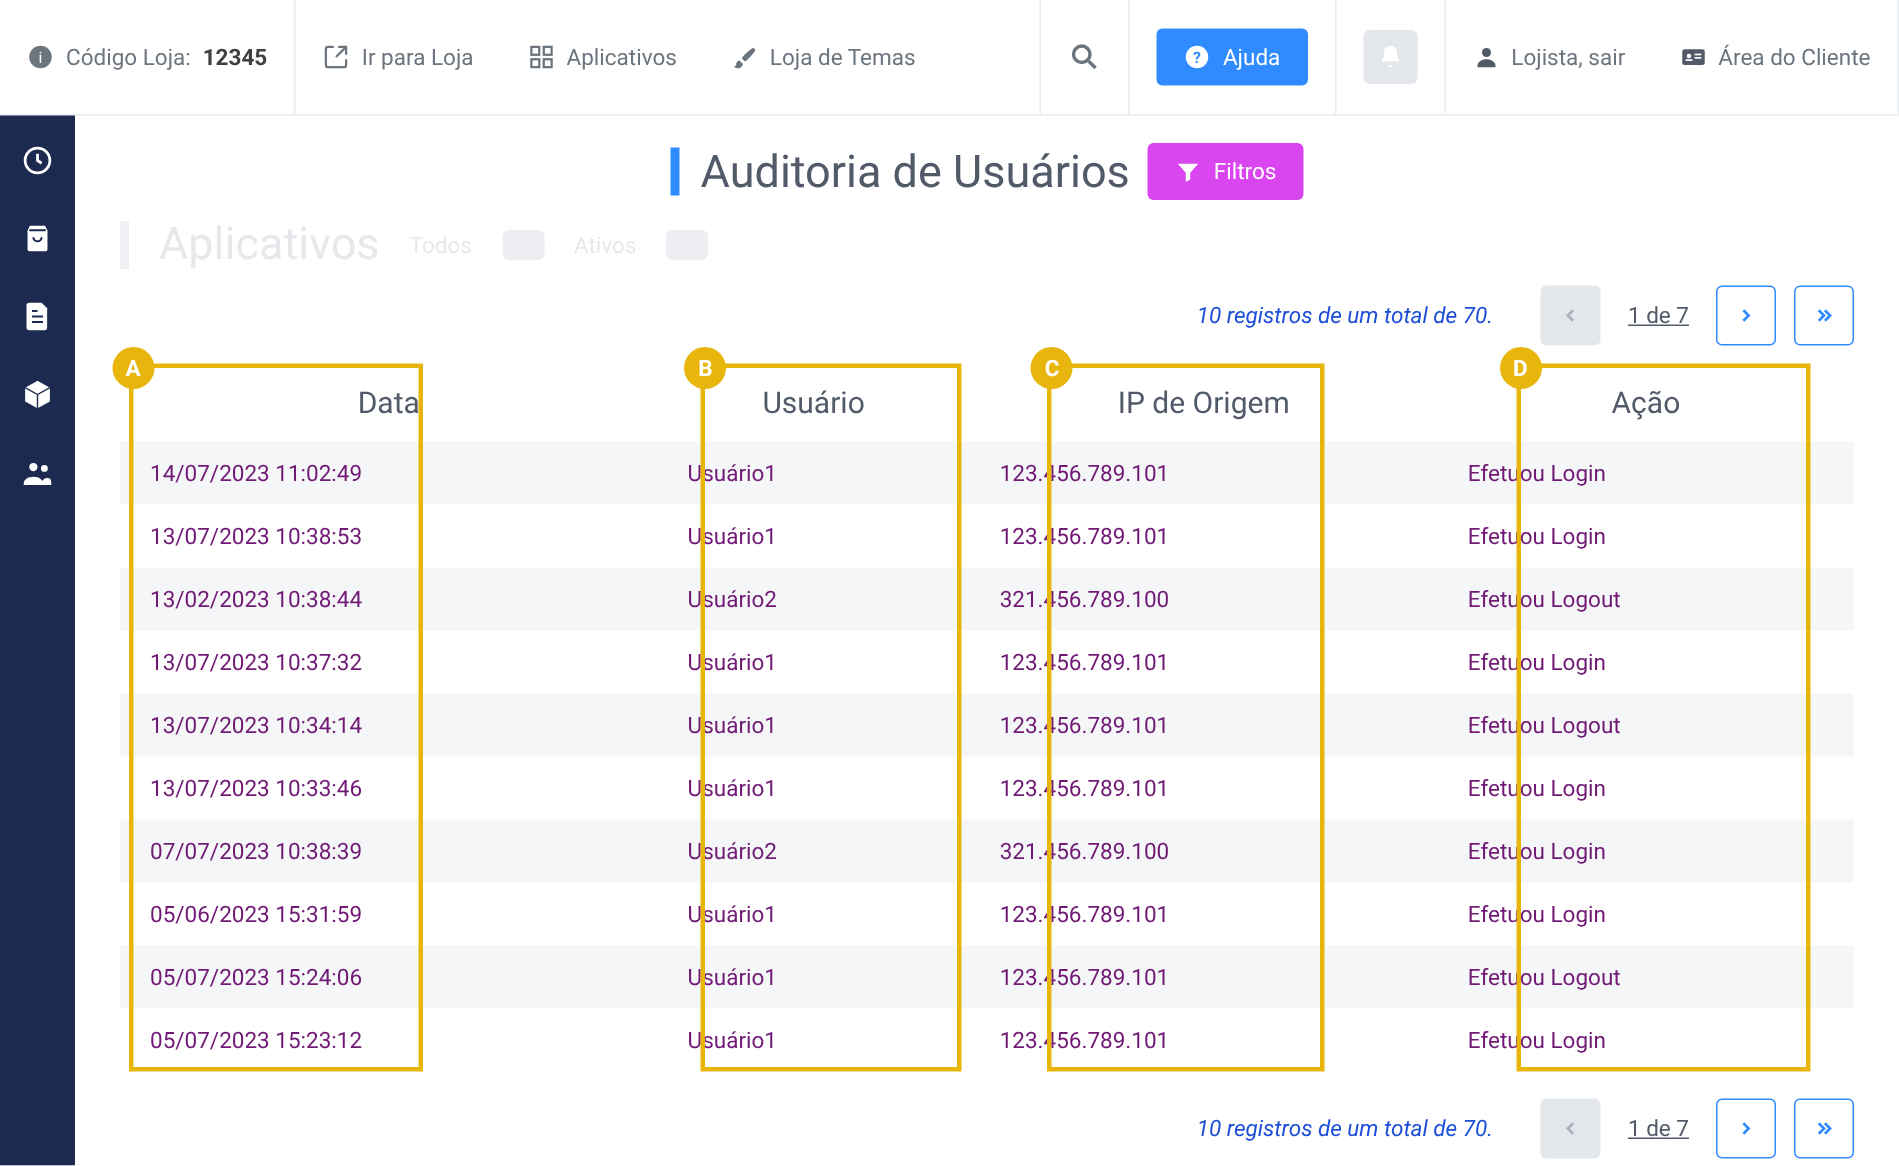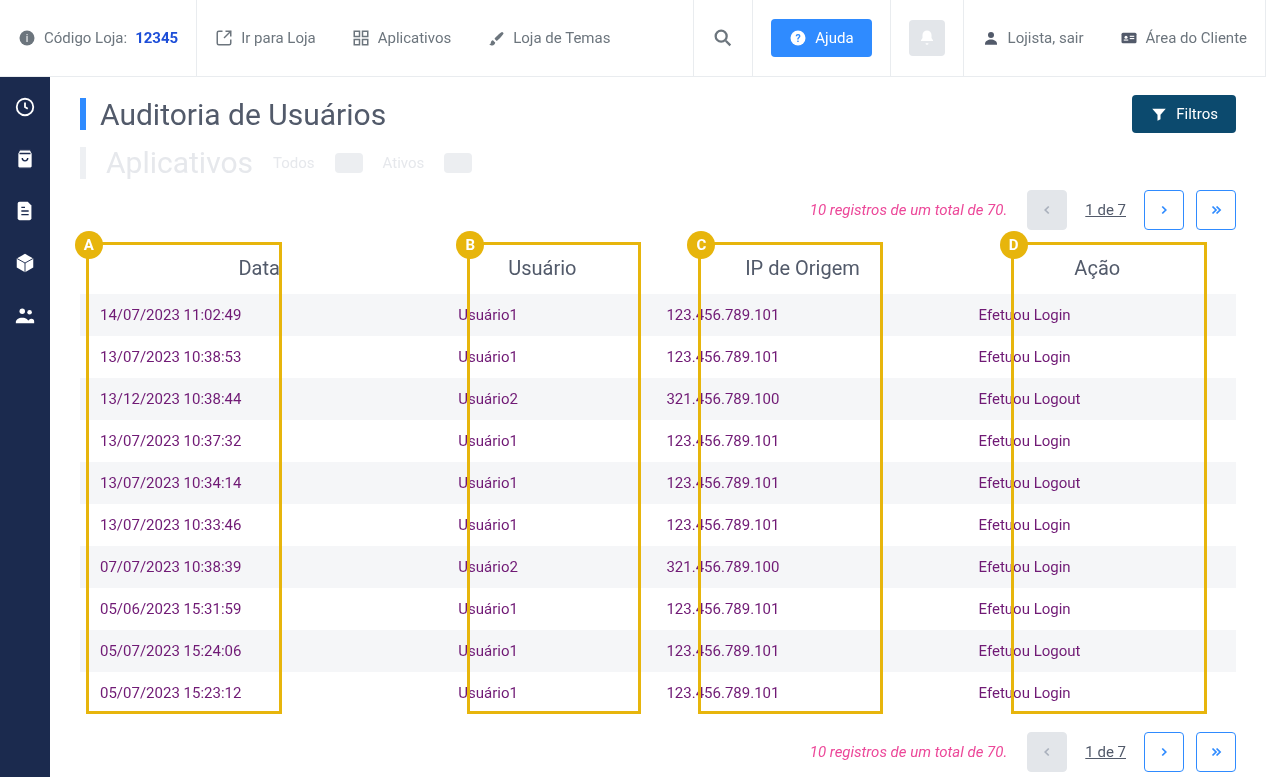--- a/index.html
+++ b/index.html
@@ -11,21 +11,21 @@
 }
 .topbar .seg {
   display: flex; align-items: center; gap: 8px;
   padding: 0 18px; height: 100%;
   border-right: 1px solid #e9ecef;
   color: #6c757d; font-size: 15px; white-space: nowrap;
 }
 .topbar .seg.noborder { border-right: none; justify-content: flex-end; }
 .topbar .spacer { flex: 1; }
 .topbar .codigo { color: #6c757d; }
-.topbar .codigo b { color: #1d4ed8; }
+.topbar .codigo b { color: #404040; }
 .topbar .btn-ajuda {
   background: #2f8bff; color: #fff; border: none;
   padding: 10px 18px; border-radius: 4px; font-size: 15px;
   display: flex; align-items: center; gap: 8px;
 }
 .topbar .notif {
   width: 36px; height: 36px; border-radius: 4px;
   background: #e3e6ea; display: flex; align-items: center; justify-content: center;
 }
 .icon { display: inline-flex; align-items: center; justify-content: center; }
@@ -35,41 +35,41 @@
 .layout { display: flex; height: calc(100% - 77px); }
 .sidebar {
   width: 50px; background: #1b2a4e; display: flex;
   flex-direction: column; align-items: center; padding-top: 18px; gap: 28px;
 }
 .sidebar .sitem { color: #fff; width: 24px; height: 24px; display:flex; align-items:center; justify-content:center; }
 .sidebar .sitem svg { width:22px; height:22px; }
 
 .main { flex: 1; padding: 18px 30px 0 30px; overflow: auto; position: relative; }
 
-.title-row { display: flex; align-items:center; justify-content: space-between; gap: 12px; }
+.title-row { display: flex; align-items:center; justify-content: center; gap: 12px; }
 .page-title { display:flex; align-items:center; gap:14px; font-size: 30px; font-weight:400; color:#525a6a;}
 .page-title::before { content:""; width:6px; height:32px; background:#2f8bff; }
 .btn-filtros {
-  background:#0c4a6e; color:#fff; border:none; padding:10px 18px;
+  background:#d946ef; color:#fff; border:none; padding:10px 18px;
   border-radius:4px; font-size:15px; display:flex; align-items:center; gap:8px;
 }
 
 .ghost {
   display:flex; align-items:center; gap:20px; color:#e6e8ec;
   font-size:30px; margin-top:12px; pointer-events:none;
 }
 .ghost::before { content:""; width:6px; height:32px; background:#eef0f3; }
 .ghost .pill { background:#eceef1; border-radius:4px; width:28px; height:20px; }
 .ghost .label { font-size:15px; }
 
 .pager {
   display:flex; align-items:center; justify-content:flex-end;
   gap:12px; font-size:15px; color:#6c757d; margin-top:10px;
 }
-.pager .summary { font-style: italic; margin-right: 8px; color:#ec4899;}
+.pager .summary { font-style: italic; margin-right: 20px; color:#1d4ed8;}
 .pager .pginfo { font-style:normal; color:#525a6a; margin: 0 6px; text-decoration: underline; }
 .pager button {
   width:40px; height:40px; border:1px solid #2f8bff; border-radius:4px;
   background:#fff; color:#2f8bff; display:flex; align-items:center; justify-content:center;
 }
 .pager button.disabled { background:#e3e6ea; border-color:#e3e6ea; color:#aab1bd; }
 
 .table-wrap { position:relative; margin-top:12px; }
 table { width:100%; border-collapse: collapse; }
 th { text-align:center; font-weight:400; font-size:20px; color:#525a6a; padding:14px 20px; }
@@ -285,21 +285,21 @@
               <td>123.456.789.101</td>
               <td>Efetuou Login</td>
             </tr>
             <tr>
               <td>13/07/2023 10:38:53</td>
               <td>Usuário1</td>
               <td>123.456.789.101</td>
               <td>Efetuou Login</td>
             </tr>
             <tr>
-              <td>13/12/2023 10:38:44</td>
+              <td>13/02/2023 10:38:44</td>
               <td>Usuário2</td>
               <td>321.456.789.100</td>
               <td>Efetuou Logout</td>
             </tr>
             <tr>
               <td>13/07/2023 10:37:32</td>
               <td>Usuário1</td>
               <td>123.456.789.101</td>
               <td>Efetuou Login</td>
             </tr>

